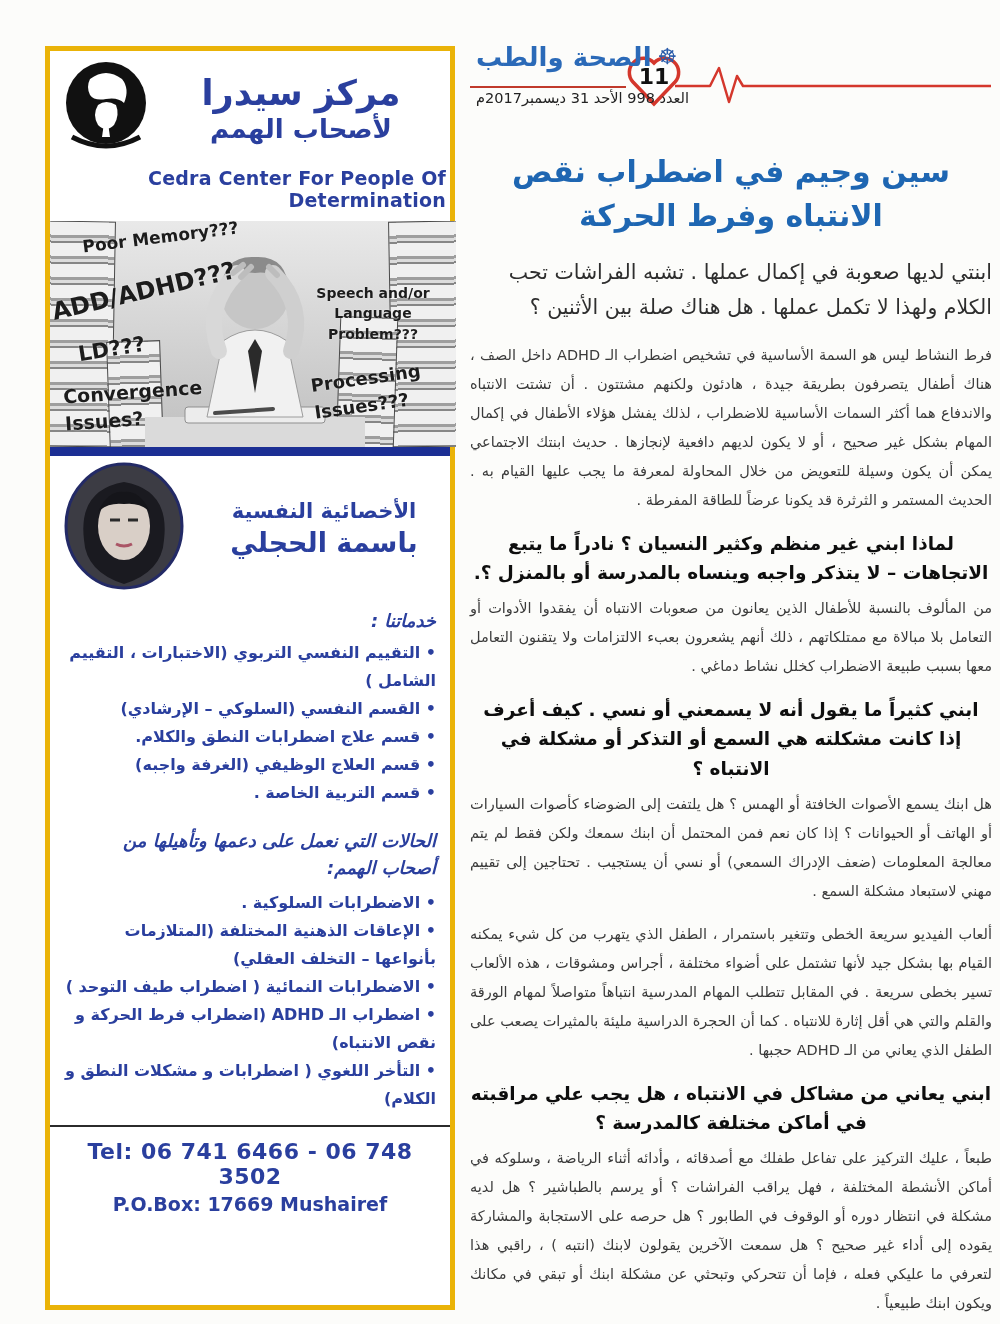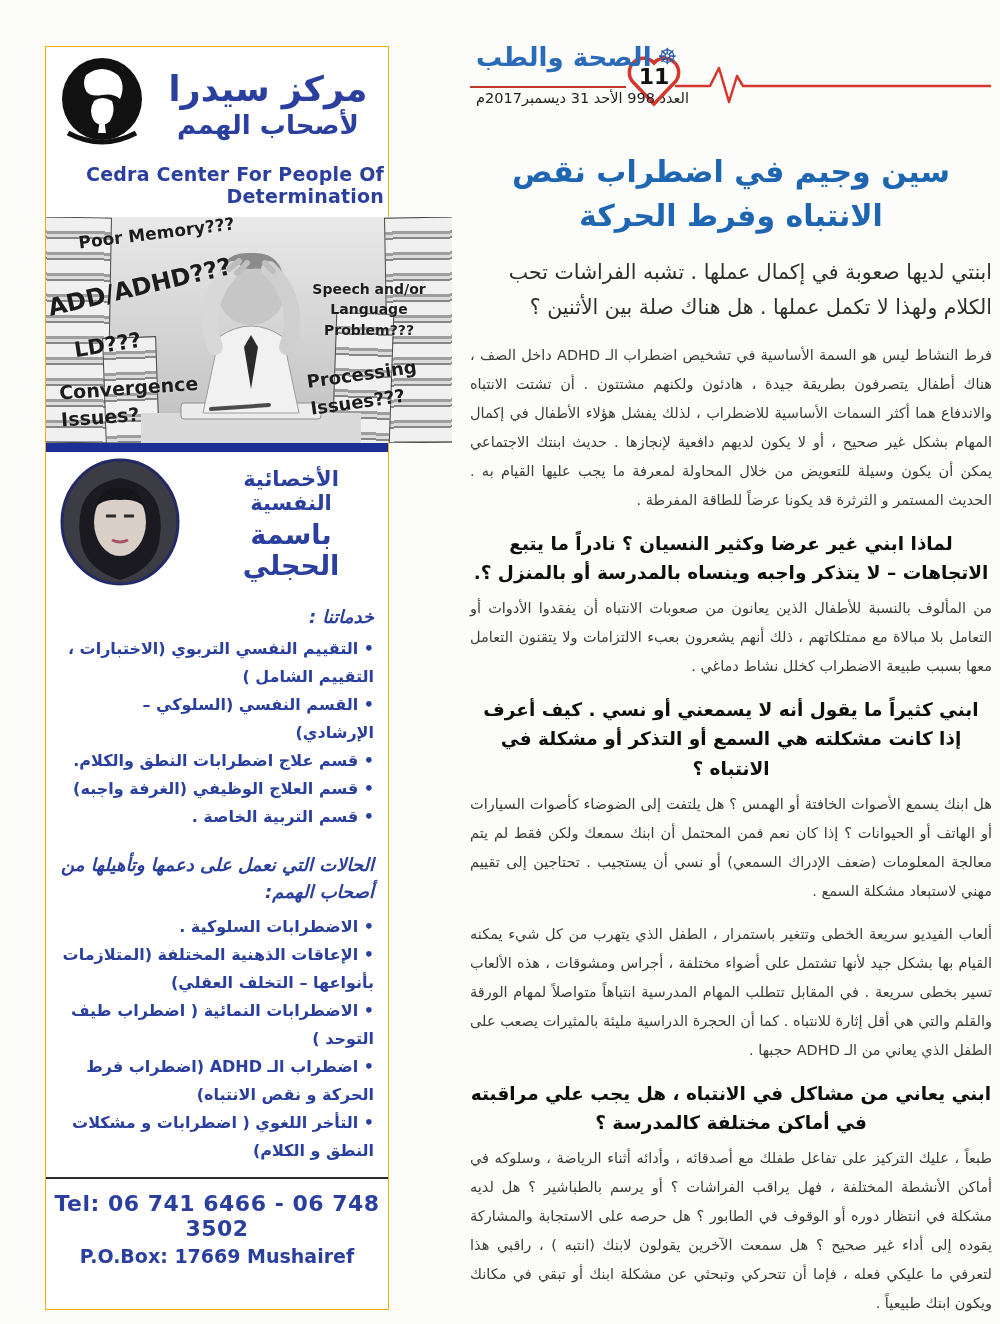--- a/index.html
+++ b/index.html
@@ -1,21 +1,21 @@
 <!DOCTYPE html>
 <html lang="ar"><head>
 <meta charset="utf-8">
 <style>
   * { margin:0; padding:0; box-sizing:border-box; }
   html,body { width:1000px; height:1324px; }
   body { background:#fcfcfa; font-family:"DejaVu Sans", sans-serif; position:relative; overflow:hidden; }
 
   
-  .ad { position:absolute; left:45px; top:46px; width:344px; height:1264px;
-        border:1px solid #eab308; background:#fff; }
+  .ad { position:absolute; left:45px; top:46px; width:410px; height:1264px;
+        border:5px solid #eab308; background:#fff; }
 
   .logo-row { display:flex; align-items:center; gap:10px; padding:8px 10px 0 10px; }
   .logo-mark { flex:0 0 92px; text-align:center; }
   .logo-titles { flex:1; text-align:center; direction:rtl; }
   .logo-title-1 { font-size:35px; font-weight:bold; color:#2a3f9e; letter-spacing:6px; line-height:1.15; }
   .logo-title-2 { font-size:26px; font-weight:bold; color:#2a3f9e; line-height:1.2; }
   .logo-title-en { font-size:19px; font-weight:bold; color:#2a3f9e; text-align:right; padding:8px 4px 10px 4px; letter-spacing:.2px; }
 
   
   .photo { position:relative; width:406px; height:226px; overflow:hidden;
@@ -190,21 +190,21 @@
     </div>
     <div class="issue">العدد 998 الأحد 31 ديسمبر2017م</div>
   </div>
 
   <h1 class="headline">سين وجيم في اضطراب نقص الانتباه وفرط الحركة</h1>
 
   <p class="intro">ابنتي لديها صعوبة في إكمال عملها  . تشبه الفراشات تحب الكلام ولهذا لا تكمل عملها . هل هناك صلة بين الأثنين ؟</p>
 
   <p class="answer">فرط النشاط ليس هو السمة الأساسية في تشخيص اضطراب الـ ADHD داخل الصف ، هناك أطفال يتصرفون بطريقة جيدة ، هادئون ولكنهم مشتتون .  أن تشتت الانتباه والاندفاع هما أكثر السمات الأساسية للاضطراب ، لذلك يفشل هؤلاء الأطفال في إكمال المهام  بشكل غير صحيح ، أو لا يكون لديهم دافعية لإنجازها . حديث ابنتك الاجتماعي يمكن أن يكون وسيلة للتعويض من خلال المحاولة لمعرفة ما يجب عليها القيام به .  الحديث المستمر و الثرثرة قد يكونا عرضاً للطاقة المفرطة .</p>
 
-  <h2 class="question">لماذا ابني غير عرضا وكثير النسيان ؟ نادراً ما يتبع الاتجاهات – لا يتذكر واجبه  وينساه بالمدرسة أو بالمنزل ؟.</h2>
+  <h2 class="question">لماذا ابني غير منظم وكثير النسيان ؟ نادراً ما يتبع الاتجاهات – لا يتذكر واجبه  وينساه بالمدرسة أو بالمنزل ؟.</h2>
   <p class="answer">من المألوف بالنسبة للأطفال الذين يعانون من صعوبات الانتباه أن يفقدوا الأدوات أو التعامل بلا مبالاة مع ممتلكاتهم ، ذلك أنهم يشعرون بعبء الالتزامات ولا يتقنون  التعامل معها بسبب طبيعة الاضطراب كخلل نشاط دماغي .</p>
 
   <h2 class="question">ابني كثيراً ما يقول أنه لا يسمعني أو نسي . كيف  أعرف إذا كانت مشكلته هي السمع أو التذكر أو مشكلة في  الانتباه ؟</h2>
   <p class="answer">هل ابنك يسمع الأصوات الخافتة أو الهمس ؟ هل يلتفت إلى الضوضاء كأصوات السيارات أو الهاتف أو الحيوانات ؟ إذا كان نعم فمن المحتمل أن ابنك سمعك ولكن فقط لم يتم معالجة المعلومات (ضعف الإدراك السمعي) أو نسي أن يستجيب . تحتاجين إلى تقييم مهني لاستبعاد مشكلة السمع .</p>
 
   <p class="answer">ألعاب الفيديو سريعة الخطى وتتغير باستمرار ، الطفل الذي يتهرب من كل شيء يمكنه القيام بها بشكل جيد لأنها تشتمل على أضواء مختلفة ، أجراس ومشوقات ،  هذه الألعاب تسير بخطى سريعة .  في المقابل تتطلب المهام المدرسية انتباهاً متواصلاً لمهام الورقة والقلم والتي هي أقل إثارة للانتباه . كما أن الحجرة الدراسية مليئة بالمثيرات يصعب على الطفل الذي يعاني من الـ ADHD حجبها .</p>
 
   <h2 class="question">ابني يعاني من مشاكل في الانتباه ، هل يجب علي مراقبته في أماكن مختلفة كالمدرسة ؟</h2>
   <p class="answer">طبعاً ، عليك التركيز على تفاعل طفلك مع أصدقائه ، وأدائه أثناء الرياضة ، وسلوكه في أماكن الأنشطة المختلفة ، فهل  يراقب الفراشات ؟ أو يرسم بالطباشير ؟ هل لديه مشكلة في انتظار دوره أو الوقوف في الطابور ؟ هل حرصه على الاستجابة والمشاركة يقوده إلى أداء غير صحيح ؟ هل سمعت الآخرين يقولون لابنك (انتبه ) ، راقبي هذا لتعرفي ما عليكي فعله ، فإما أن تتحركي وتبحثي عن مشكلة ابنك أو تبقي في مكانك ويكون ابنك طبيعياً .</p>
 

